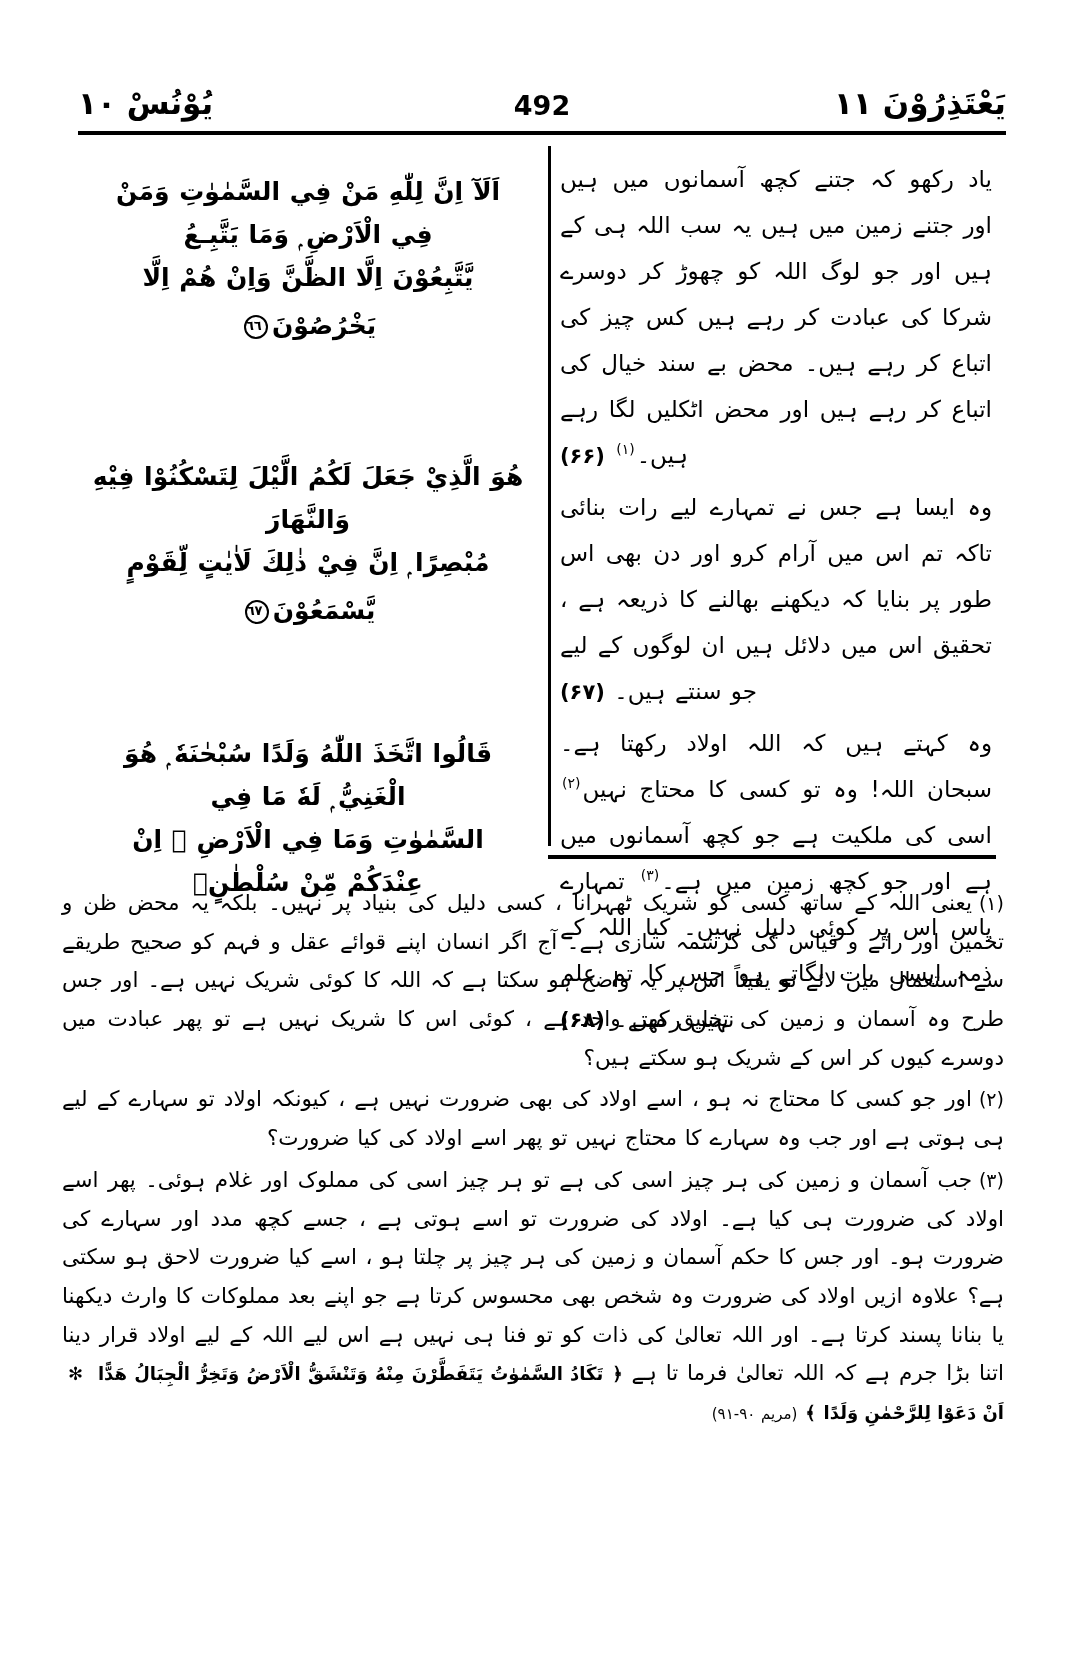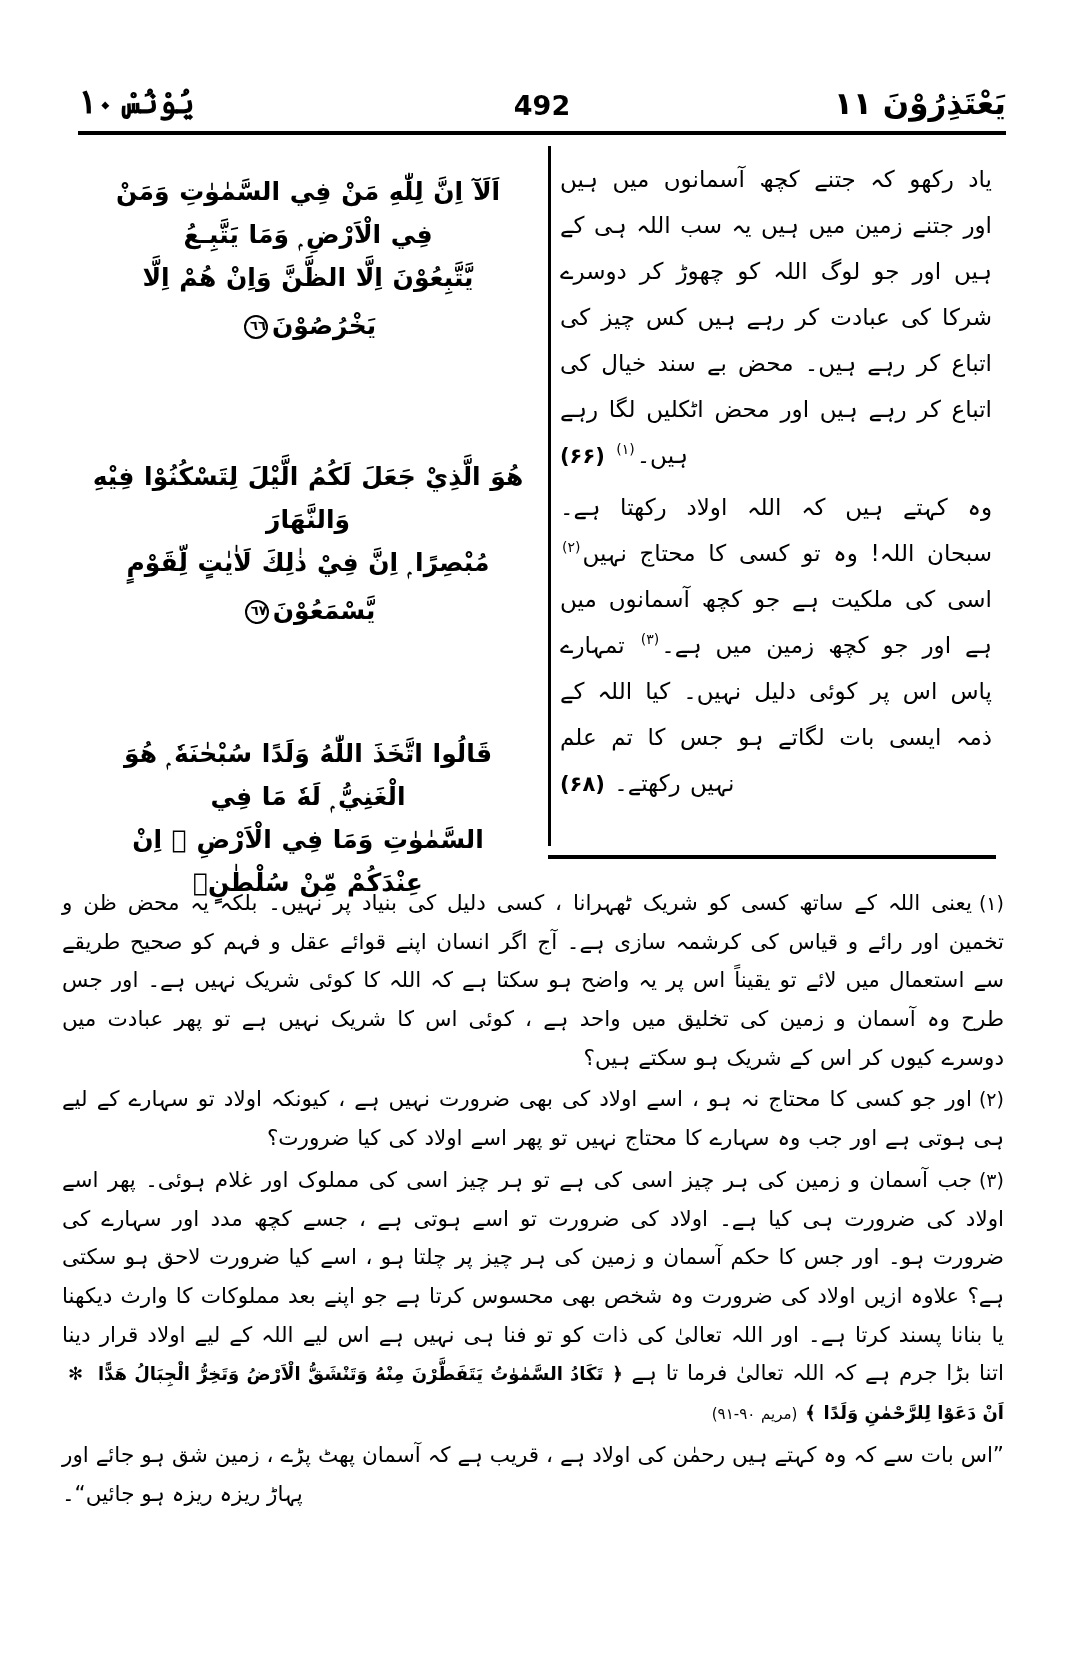--- a/index.html
+++ b/index.html
@@ -37,21 +37,21 @@
   }
   .hdr-side {
     font-size: 31px;
     line-height: 1.05;
     white-space: nowrap;
     font-family: "DejaVu Sans", "Liberation Sans", sans-serif;
     font-weight: 600;
     letter-spacing: 0.5px;
   }
   .hdr-right { direction: rtl; text-align: left; }
-  .hdr-left  { direction: rtl; text-align: left; font-family: Liberation Serif, serif; }
+  .hdr-left  { direction: rtl; text-align: left; }
   .hdr-page-no {
     font-size: 27px;
     font-weight: 600;
     line-height: 1.05;
     direction: rtl;
     position: absolute;
     left: 0; right: 0;
     bottom: 0;
     text-align: center;
   }
@@ -121,21 +121,21 @@
 
   .ayah-mark {
     font-size: 18px;
     vertical-align: 4px;
     display: inline-block;
     border: 2px solid #000;
     border-radius: 50%;
     width: 20px;
     height: 20px;
     line-height: 18px;
-    text-align: right;
+    text-align: left;
     font-size: 13px;
     margin: 16px 4px;
   }
 
   
   .urdu-para {
     font-family: "DejaVu Sans", "Liberation Sans", sans-serif;
     font-size: 23px;
     line-height: 2.00;
     direction: rtl;
@@ -225,20 +225,24 @@
 
   <div class="body-columns">
 
     <div class="col col-urdu">
 
       <p class="urdu-para first">
         <span>یاد رکھو کہ جتنے کچھ آسمانوں میں ہیں اور جتنے زمین میں ہیں یہ سب اللہ ہی کے ہیں اور جو لوگ اللہ کو چھوڑ کر دوسرے شرکا کی عبادت کر رہے ہیں کس چیز کی اتباع کر رہے ہیں۔ محض بے سند خیال کی اتباع کر رہے ہیں اور محض اٹکلیں لگا رہے ہیں۔</span><sup class="fn">(۱)</sup>
         <span class="vnum">(۶۶)</span>
       </p>
 
+      <p class="urdu-para">
+        <span>وہ ایسا ہے جس نے تمہارے لیے رات بنائی تاکہ تم اس میں آرام کرو اور دن بھی اس طور پر بنایا کہ دیکھنے بھالنے کا ذریعہ ہے ، تحقیق اس میں دلائل ہیں ان لوگوں کے لیے جو سنتے ہیں۔</span>
+        <span class="vnum">(۶۷)</span>
+      </p>
 
       <p class="urdu-para">
         <span>وہ کہتے ہیں کہ اللہ اولاد رکھتا ہے۔ سبحان اللہ! وہ تو کسی کا محتاج نہیں</span><sup class="fn">(۲)</sup>
         <span>اسی کی ملکیت ہے جو کچھ آسمانوں میں ہے اور جو کچھ زمین میں ہے۔</span><sup class="fn">(۳)</sup>
         <span>تمہارے پاس اس پر کوئی دلیل نہیں۔ کیا اللہ کے ذمہ ایسی بات لگاتے ہو جس کا تم علم نہیں رکھتے۔</span>
         <span class="vnum">(۶۸)</span>
       </p>
 
     </div>
 
@@ -282,19 +286,16 @@
     <div class="fn-item">
       <span class="fn-num">(۳)</span><span>جب آسمان و زمین کی ہر چیز اسی کی ہے تو ہر چیز اسی کی مملوک اور غلام ہوئی۔ پھر اسے اولاد کی ضرورت ہی کیا ہے۔ اولاد کی ضرورت تو اسے ہوتی ہے ، جسے کچھ مدد اور سہارے کی ضرورت ہو۔ اور جس کا حکم آسمان و زمین کی ہر چیز پر چلتا ہو ، اسے کیا ضرورت لاحق ہو سکتی ہے؟ علاوہ ازیں اولاد کی ضرورت وہ شخص بھی محسوس کرتا ہے جو اپنے بعد مملوکات کا وارث دیکھنا یا بنانا پسند کرتا ہے۔ اور اللہ تعالیٰ کی ذات کو تو فنا ہی نہیں ہے اس لیے اللہ کے لیے اولاد قرار دینا اتنا بڑا جرم ہے کہ اللہ تعالیٰ فرما تا ہے</span>
       <span class="inline-arabic">﴿</span>
       <span class="inline-arabic">تَكَادُ السَّمٰوٰتُ يَتَفَطَّرْنَ مِنْهُ وَتَنْشَقُّ الْاَرْضُ وَتَخِرُّ الْجِبَالُ هَدًّا</span>
       <span class="inline-arabic star-sep">✻</span>
       <span class="inline-arabic">اَنْ دَعَوْا لِلرَّحْمٰنِ وَلَدًا</span>
       <span class="inline-arabic">﴾</span>
       <span class="ref-cite">(مريم ٩٠-٩١)</span>
     </div>
 
-    <div class="fn-trans">
-      <span>”اس بات سے کہ وہ کہتے ہیں رحمٰن کی اولاد ہے ، قریب ہے کہ آسمان پھٹ پڑے ، زمین شق ہو جائے اور پہاڑ ریزہ ریزہ ہو جائیں“۔</span>
-    </div>
 
   </div>
 
 </div>
 
 </body></html>

